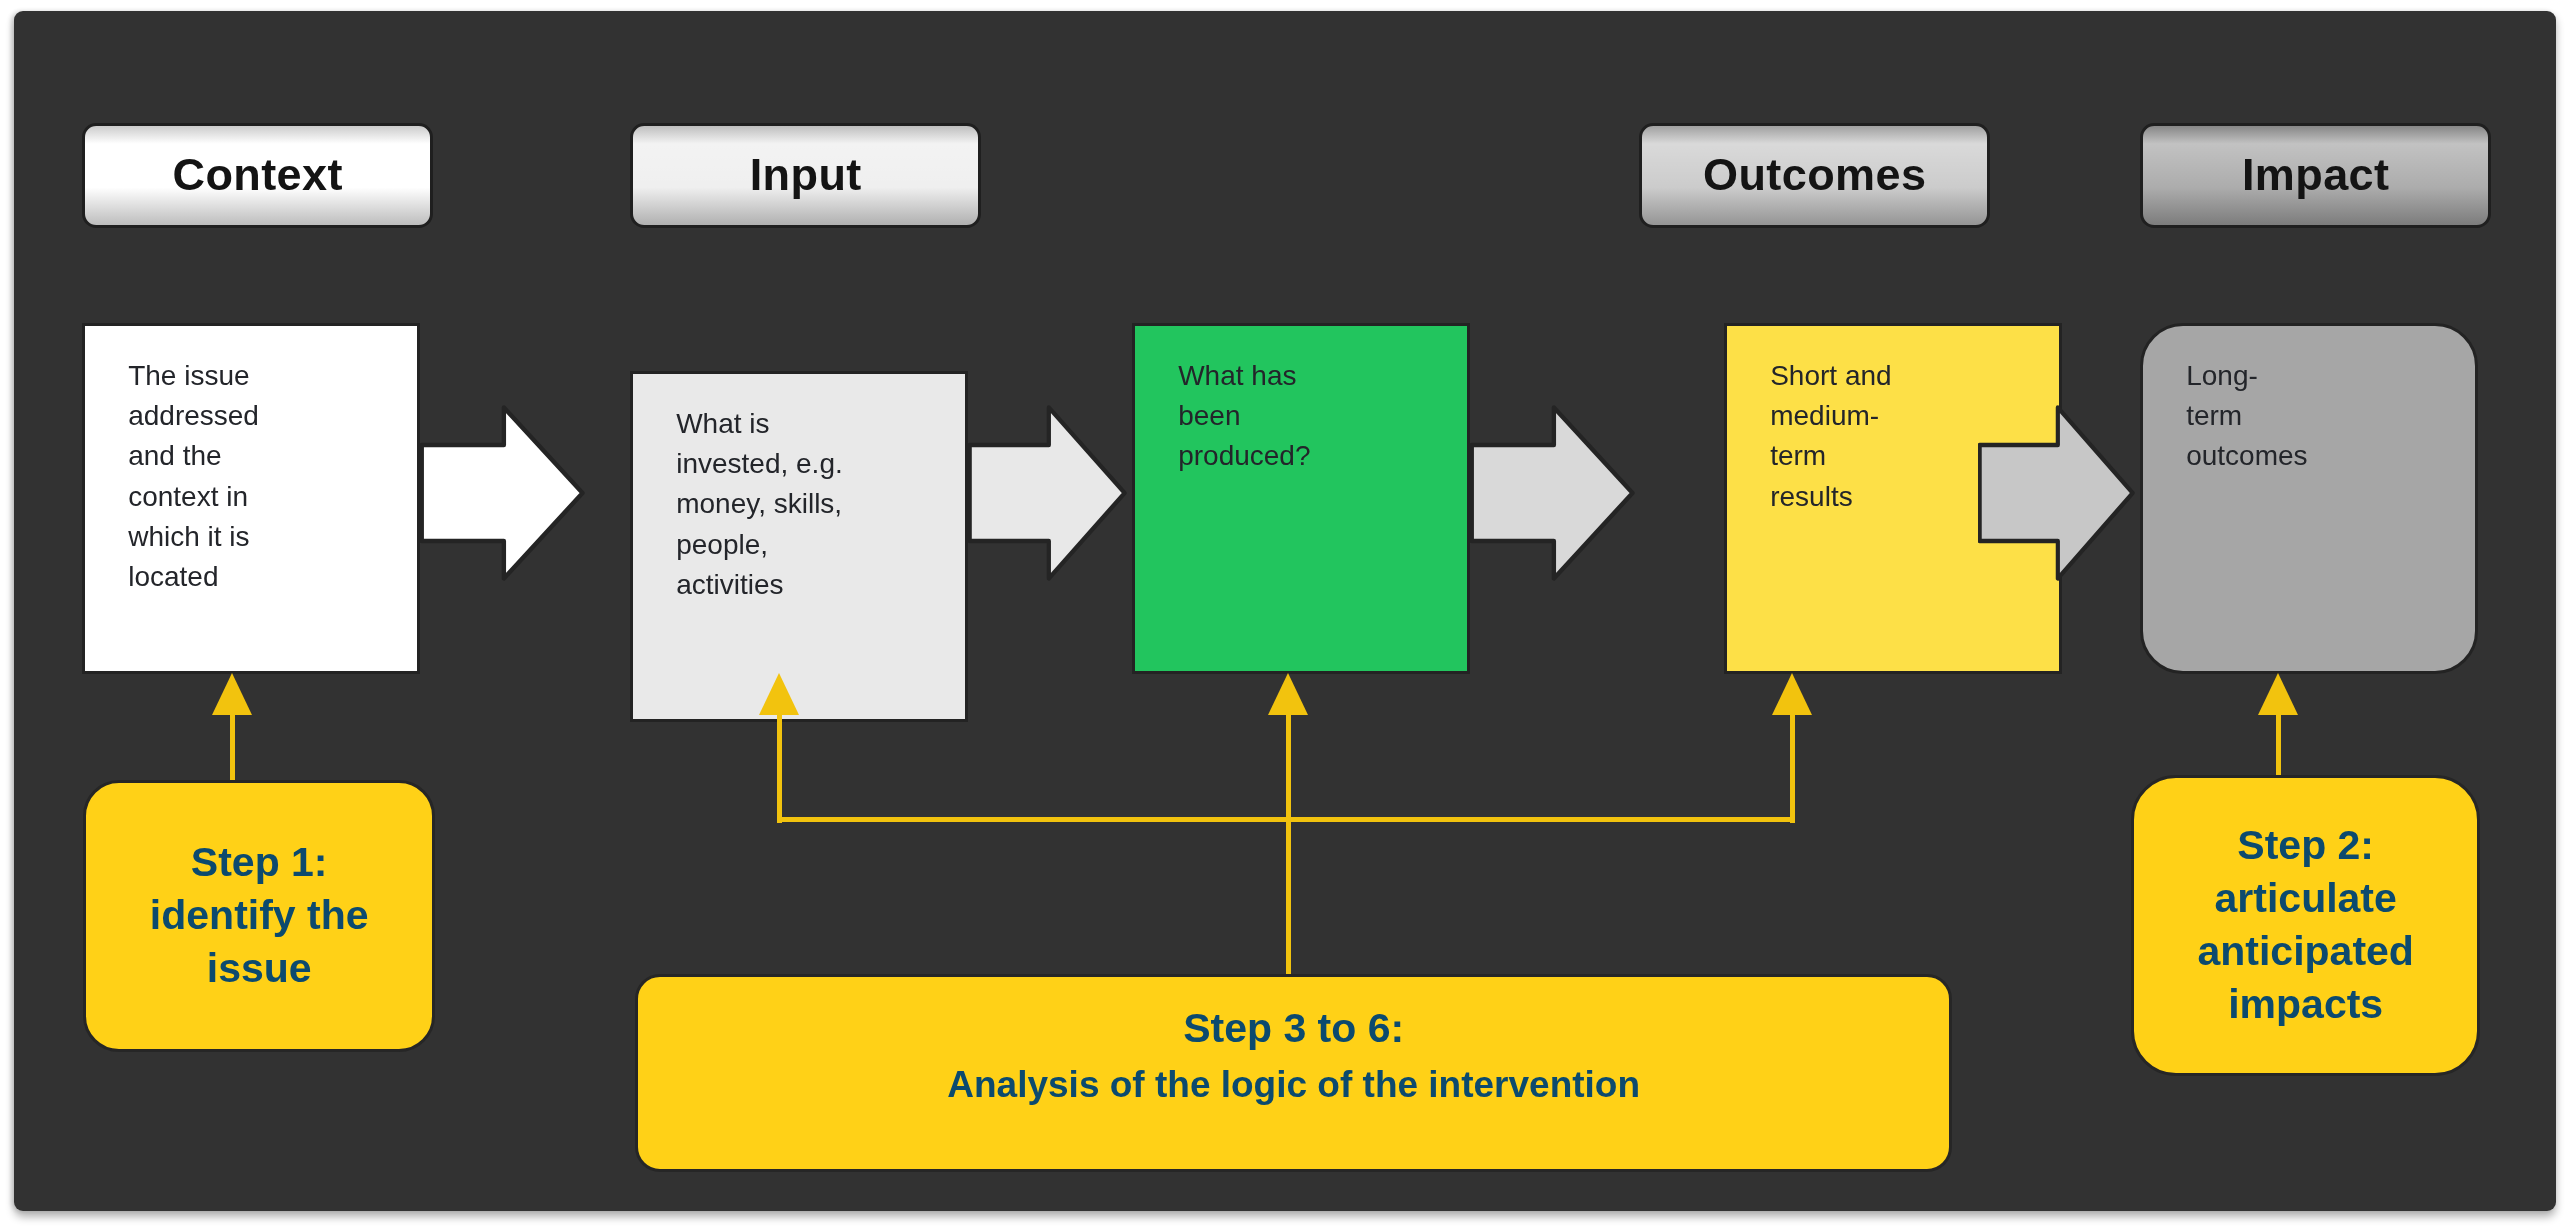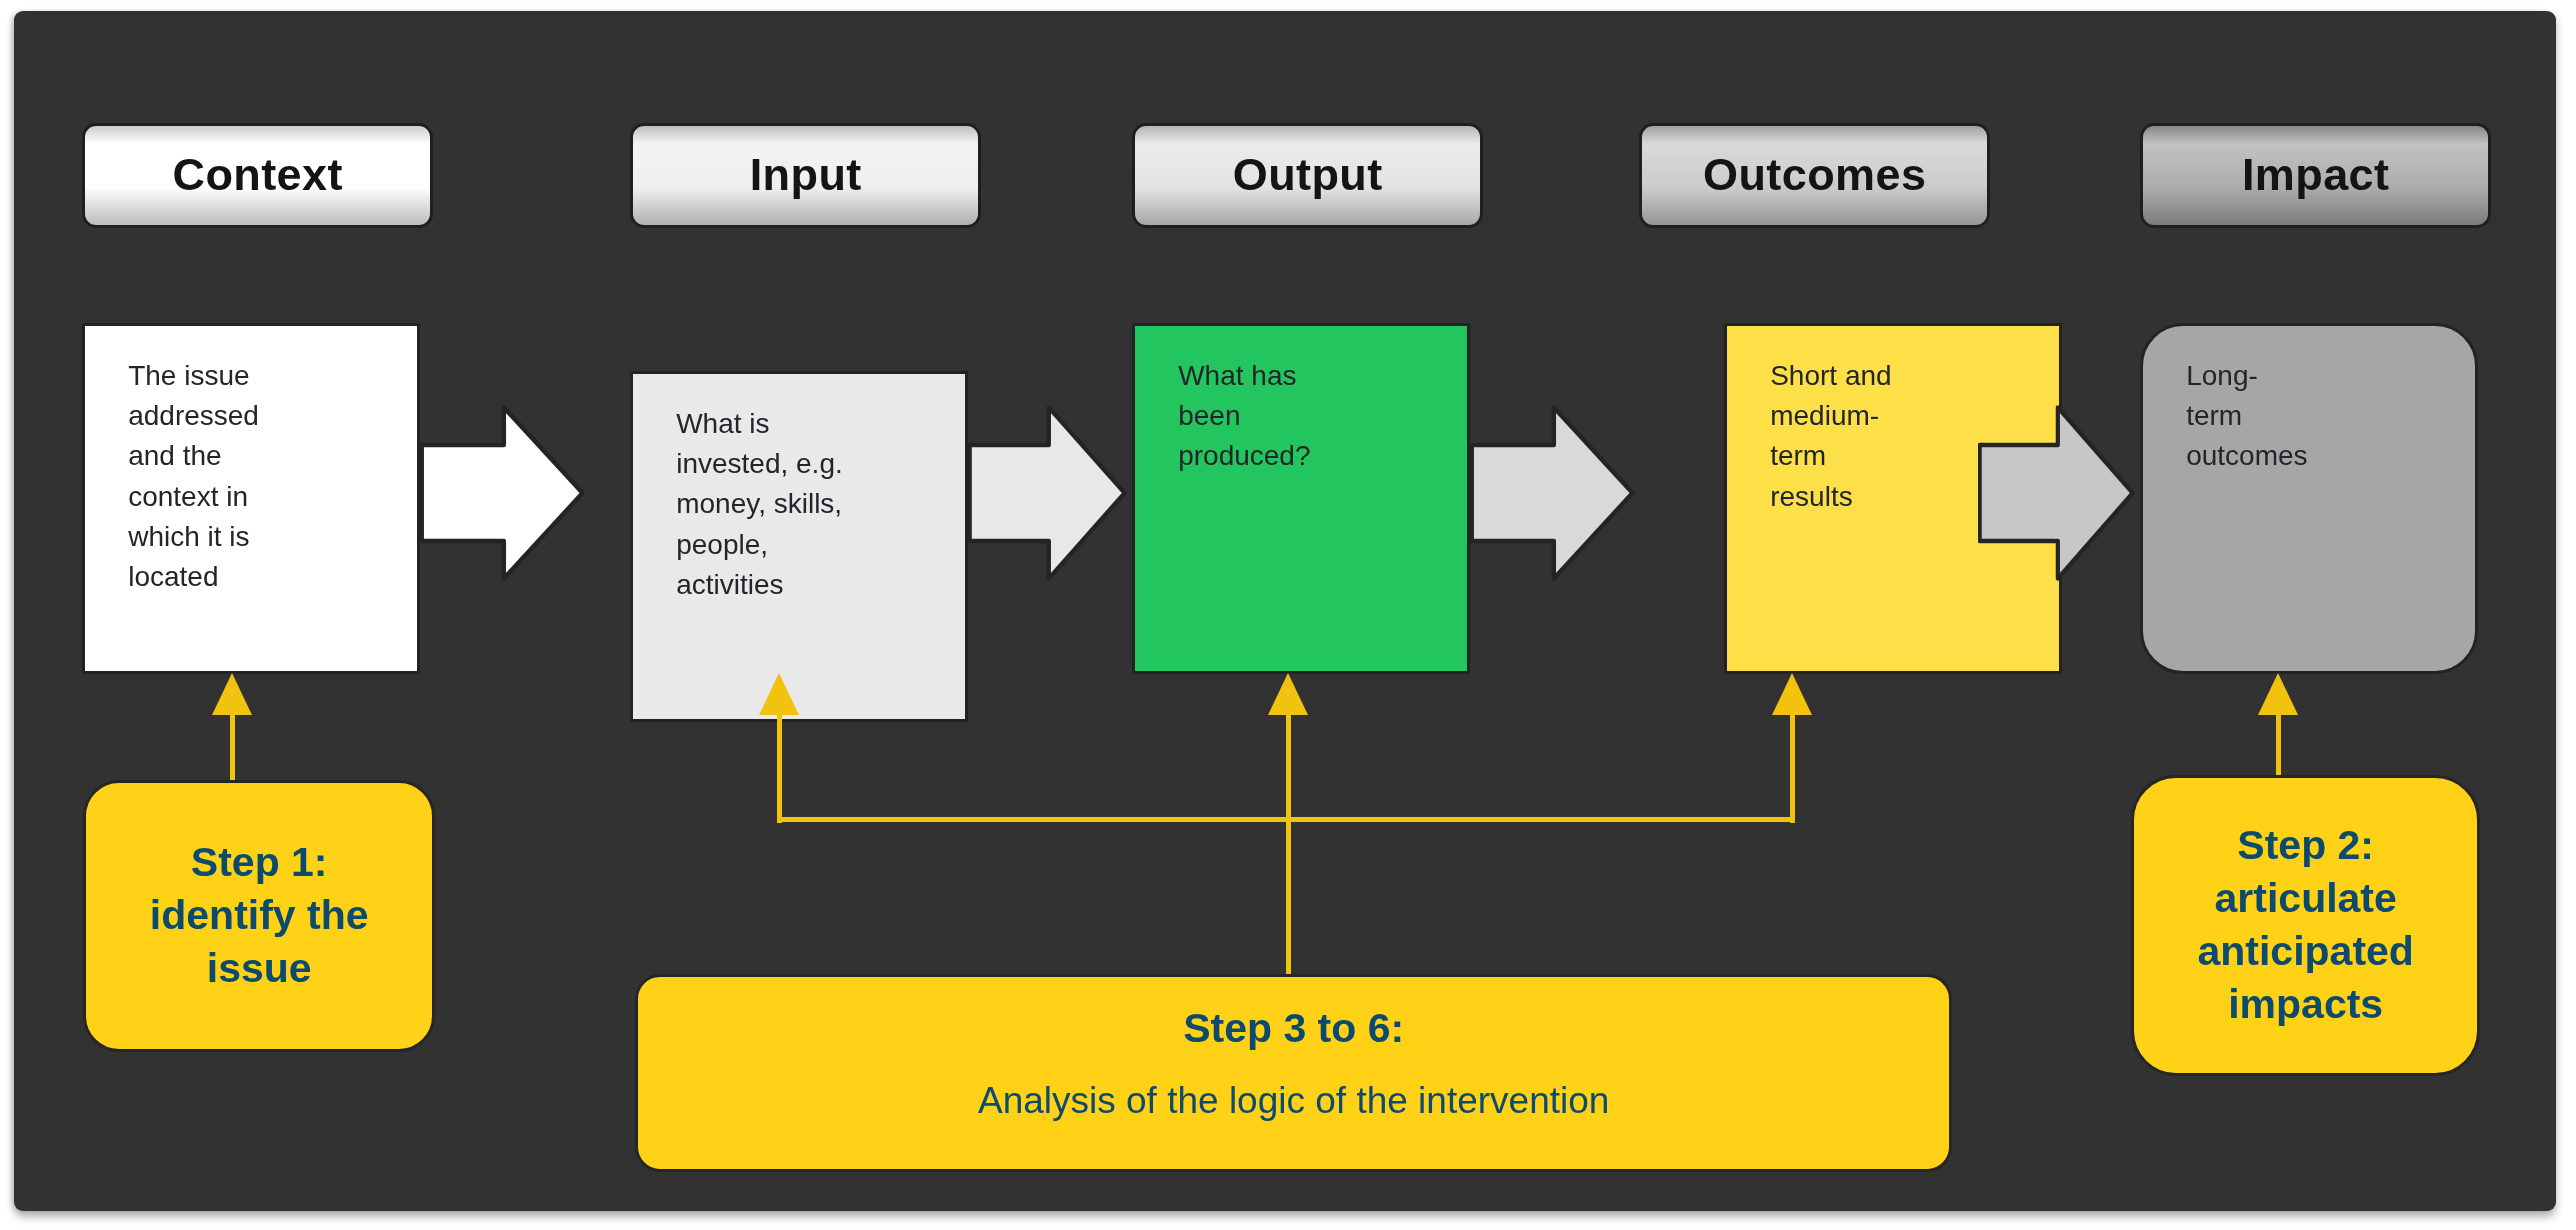--- a/index.html
+++ b/index.html
@@ -46,43 +46,40 @@
     color:#0c4a6e;font-weight:bold;text-align:center;white-space:pre-line;
     display:flex;flex-direction:column;align-items:center;justify-content:center;
     font-size:41px;line-height:1.3;
   }
   .ybox.step1{left:69px;top:769px;width:352px;height:272px;border-radius:36px;}
   .ybox.step2{left:2117px;top:764px;width:349px;height:301px;border-radius:45px;}
   .ybox.step36{
     left:621px;top:963px;width:1317px;height:198px;border-radius:25px;
     justify-content:flex-start;padding-top:25px;
   }
-  .ybox.step36 .sub{font-weight:normal;font-size:37px;margin-top:22px;}
+  .ybox.step36 .sub{font-weight:bold;font-size:37px;margin-top:6px;}
   
   .yline{position:absolute;background:#F2C30E;}
   .yhead{
     position:absolute;width:0;height:0;
     border-left:20.5px solid transparent;border-right:20.5px solid transparent;
     border-bottom:42px solid #F2C30E;
   }
 </style>
 </head>
 <body>
 
 <div class="stage">
   <div class="panel">
 
     <div class="hdr c2">
         <span>Input</span>
       </div>
     <div class="hdr c1">
         <span>Context</span>
-      </div>
-    <div class="hdr c3">
-        <span>Output</span>
       </div>
     <div class="hdr c4">
         <span>Outcomes</span>
       </div>
     <div class="hdr c5">
         <span>Impact</span>
       </div>
 
     <div class="bod c1">The issue
 addressed

